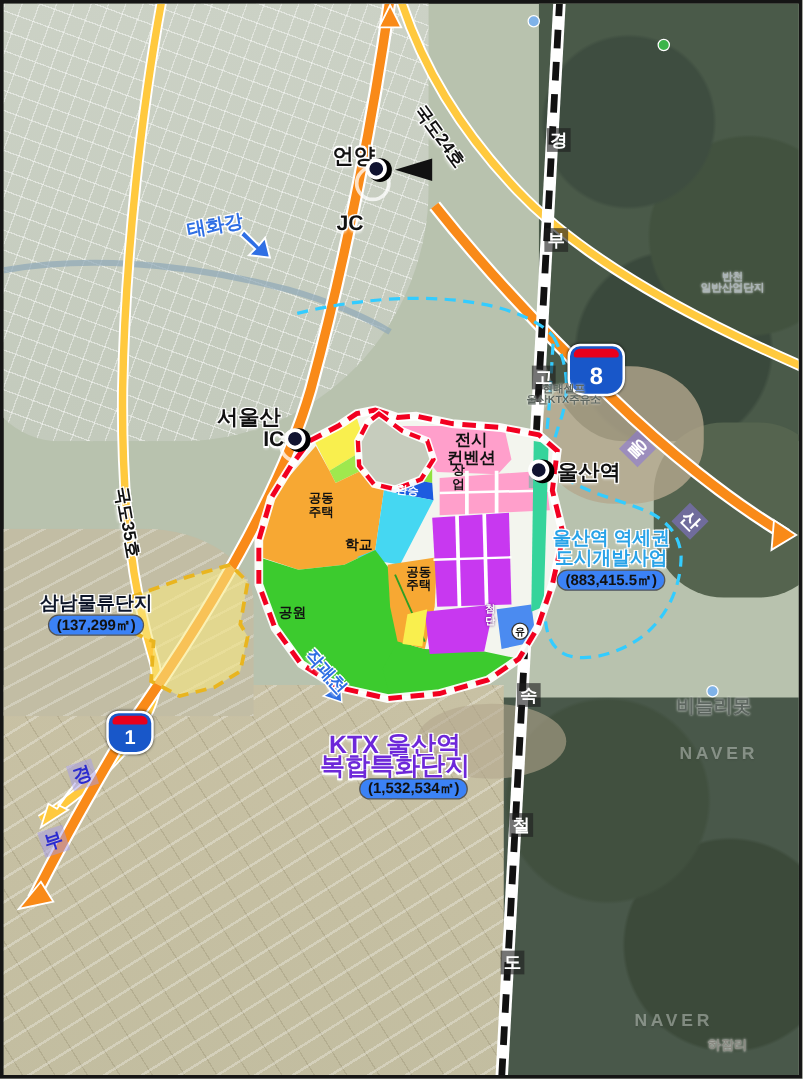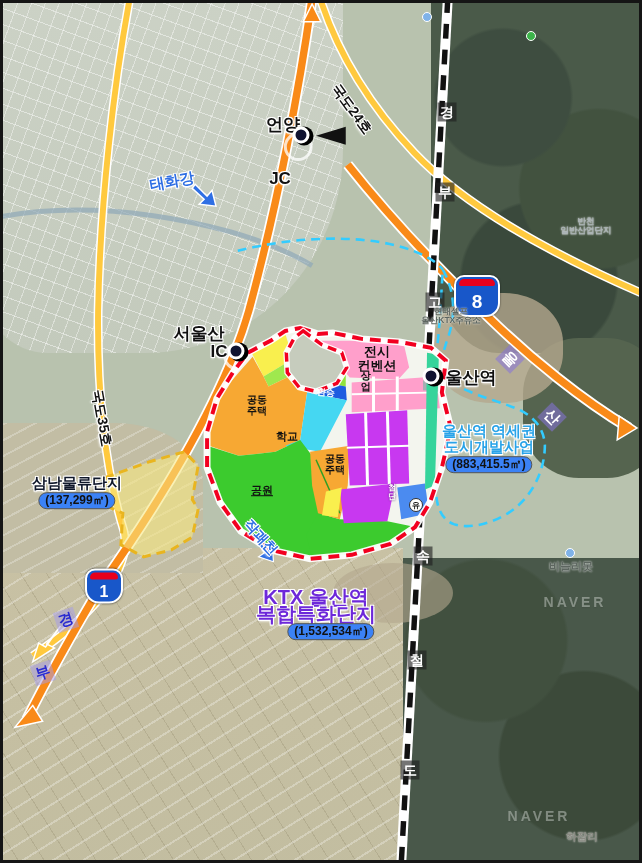--- a/index.html
+++ b/index.html
@@ -229,32 +229,32 @@
   <div class="lbl zone-cyan" style="left:486px;top:444px;"><span>도시개발사업</span></div>
   <div class="lbl" style="left:486px;top:461px;"><span class="pill">(883,415.5㎡)</span></div>
 
   <div class="lbl zone-red" style="left:313px;top:594px;"><span>KTX 울산역</span></div>
   <div class="lbl zone-red" style="left:313px;top:611px;"><span>복합특화단지</span></div>
   <div class="lbl" style="left:328px;top:628px;text-decoration:underline;"><span class="pill">(1,532,534㎡)</span></div>
 
   <div class="lbl landuse" style="left:254px;top:402px;"><span>공동</span><br><span>주택</span></div>
   <div class="lbl landuse" style="left:284px;top:434px;font-size:11px;"><span>학교</span></div>
   <div class="lbl landuse" style="left:332px;top:461px;"><span>공동</span><br><span>주택</span></div>
-  <div class="lbl landuse" style="left:259px;top:488px;font-size:11px;text-decoration:underline;"><span>공원</span></div>
+  <div class="lbl landuse" style="left:231px;top:488px;font-size:11px;"><span>공원</span></div>
   <div class="lbl landuse" style="left:374px;top:356px;font-size:13px;"><span>전시</span><br><span>컨벤션</span></div>
   <div class="lbl landuse vert" style="left:362px;top:372px;"><span>상업</span></div>
   <div class="lbl landuse vert" style="left:388px;top:483px;font-size:8px;color:#fff;text-shadow:0 0 2px #4a0a66;"><span>첨단</span></div>
   <div class="lbl landuse" style="left:323px;top:390px;font-size:9px;color:#fff;transform:translate(-50%,-50%) rotate(5deg);"><span>환승</span></div>
   <div class="circ" style="left:413px;top:502px;">
       <span>유</span>
     </div>
 
   <div class="tiny" style="left:448px;top:313px;"><span>현대셀프</span><br><span>울산KTX주유소</span></div>
   <div class="poidot" style="left:567px;top:550px;background:#7fb2e8;"></div>
-  <div class="tiny" style="left:568px;top:563px;font-size:11px;"><span>비늘리못</span></div>
+  <div class="tiny" style="left:568px;top:563px;font-size:15px;"><span>비늘리못</span></div>
   <div class="tiny" style="left:579px;top:834px;font-size:10.5px;color:#8a8a82;"><span>하잠리</span></div>
   <div class="tiny" style="left:583px;top:223px;color:#aab3b6;"><span>반천</span><br><span>일반산업단지</span></div>
   <div class="poidot" style="left:424px;top:14px;background:#7fb2e8;"></div>
   <div class="poidot" style="left:528px;top:33px;background:#3cb44a;"></div>
   <div class="watermark" style="left:572px;top:599px;"><span>NAVER</span></div>
   <div class="watermark" style="left:536px;top:813px;"><span>NAVER</span></div>
 
 </div>
 
 </body></html>

